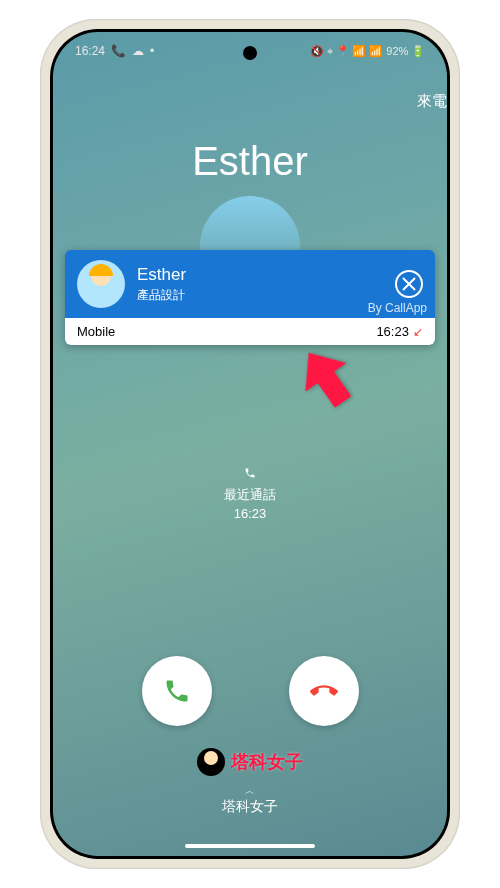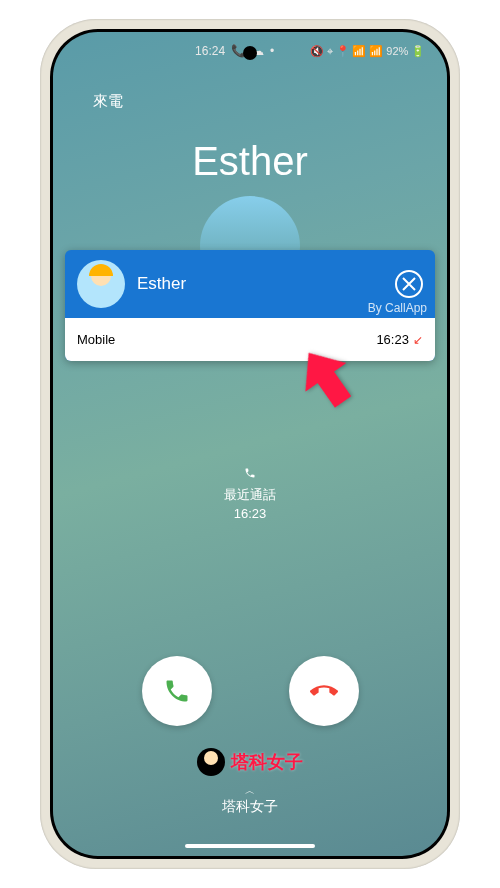--- a/index.html
+++ b/index.html
@@ -32,43 +32,42 @@
     .screen {
       width: 100%;
       height: 100%;
       background: linear-gradient(165deg, #5a9ba8 0%, #6ba5a8 25%, #7aafa0 50%, #6b9d9a 75%, #5a8a92 100%);
       border-radius: 45px;
       position: relative;
       overflow: hidden;
     }
     .status-bar {
       display: flex;
-      justify-content: flex-end;
+      justify-content: space-between;
       align-items: center;
       padding: 12px 22px 4px;
       font-size: 12px;
       color: #e8e8e8;
       font-weight: 400;
-      gap: 36px;
     }
     .status-left { display: flex; gap: 6px; align-items: center; }
     .status-right { display: flex; gap: 3px; align-items: center; font-size: 11px; }
     .camera-hole {
       position: absolute;
       top: 14px;
       left: 50%;
       transform: translateX(-50%);
       width: 14px;
       height: 14px;
       background: #000;
       border-radius: 50%;
       z-index: 100;
     }
     .incoming-label {
-      text-align: left;
+      text-align: right;
       color: #fff;
       font-size: 15px;
       margin-top: 30px;
       font-weight: 500;
       padding-left: 40px;
     }
     .caller-name-big {
       text-align: center;
       color: #fff;
       font-size: 40px;
@@ -149,21 +148,21 @@
       position: absolute;
       bottom: 3px;
       right: 8px;
       font-size: 12px;
       color: rgba(255,255,255,0.8);
     }
     .overlay-footer {
       background: #fff;
       display: flex;
       justify-content: space-between;
-      padding: 14px 12px;
+      padding: 6px 12px;
       font-size: 13px;
       border-radius: 0 0 6px 6px;
     }
     .overlay-footer-right {
       display: flex;
       align-items: center;
       gap: 4px;
     }
     .missed-arrow { color: #f44336; font-size: 12px; }
     .red-arrow {
@@ -281,20 +280,21 @@
 
       <div class="incoming-label">來電</div>
       <div class="caller-name-big">Esther</div>
       <div class="avatar-circle"></div>
 
       <div class="overlay-card">
         <div class="overlay-header">
           <div class="overlay-avatar"></div>
           <div class="overlay-info">
             <div class="overlay-name">Esther</div>
+            <div class="overlay-sub">產品設計</div>
           </div>
           <div class="overlay-close">
             <svg width="14" height="14" viewBox="0 0 14 14">
               <path d="M1 1 L13 13 M13 1 L1 13" stroke="#fff" stroke-width="2" fill="none"></path>
             </svg>
           </div>
           <div class="overlay-brand">By CallApp</div>
         </div>
         <div class="overlay-footer">
           <span>Mobile</span>

